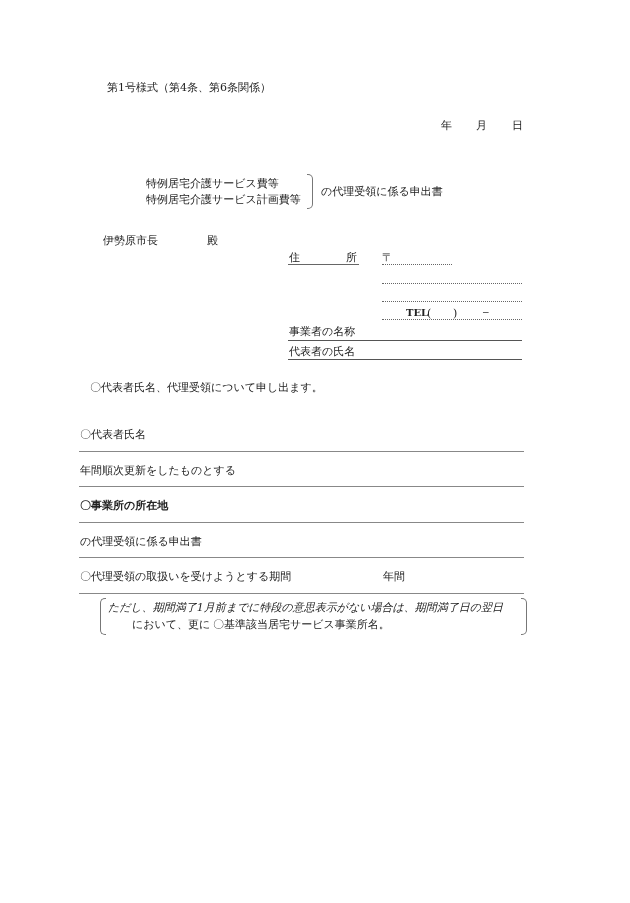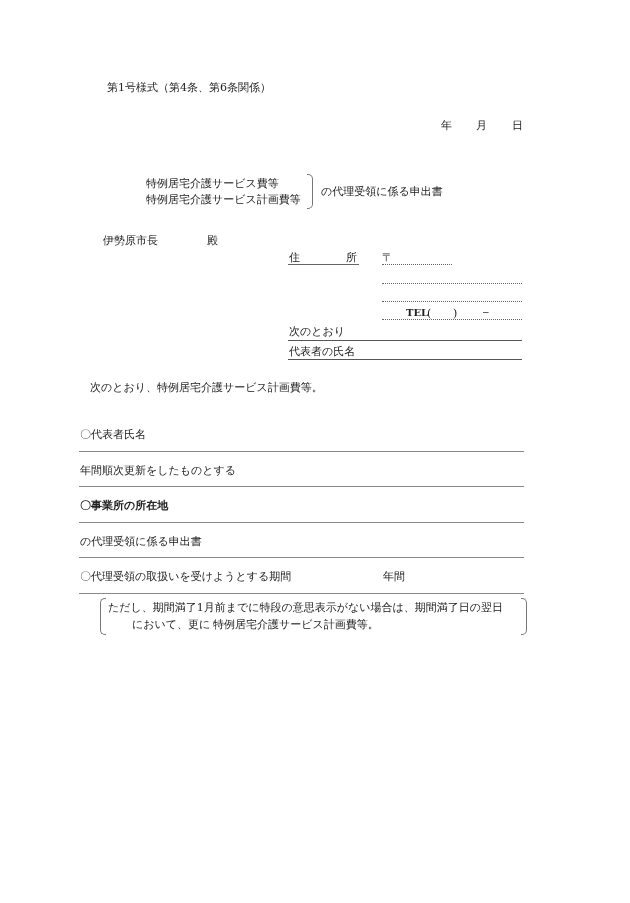--- a/index.html
+++ b/index.html
@@ -36,40 +36,40 @@
 <div class="abs" style="left:382px;top:252px;font-family:'DejaVu Sans',sans-serif;">〒</div>
 <div class="dotline" style="left:382px;top:264px;width:70px;"></div>
 <div class="dotline" style="left:382px;top:283px;width:140px;"></div>
 <div class="dotline" style="left:382px;top:301px;width:140px;"></div>
 <div class="abs" style="left:406px;top:308px;font-size:10px;font-weight:bold;">TEL</div>
 <div class="abs" style="left:427px;top:308px;">(</div>
 <div class="abs" style="left:453px;top:308px;">)</div>
 <div class="abs" style="left:482px;top:308px;font-size:9px;">−</div>
 <div class="dotline" style="left:382px;top:319px;width:140px;"></div>
 
-<div class="abs" style="left:289px;top:326px;">次のとおり</div>
+<div class="abs" style="left:289px;top:326px;">事業者の名称</div>
 <div class="hline" style="left:288px;top:340px;width:234px;"></div>
 <div class="abs" style="left:289px;top:346px;">代表者の氏名</div>
 <div class="hline" style="left:288px;top:359px;width:234px;"></div>
 
-<div class="abs" style="left:90px;top:382px;">次のとおり、特例居宅介護サービス計画費等。</div>
+<div class="abs" style="left:90px;top:382px;">〇代表者氏名、代理受領について申し出ます。</div>
 
 <div class="abs" style="left:80px;top:429px;">〇代表者氏名</div>
 <div class="hline" style="left:79px;top:451px;width:445px;border-color:#888;"></div>
 
 <div class="abs" style="left:80px;top:465px;">年間順次更新をしたものとする</div>
 <div class="hline" style="left:79px;top:486px;width:445px;border-color:#888;"></div>
 
 <div class="abs" style="left:80px;top:500px;font-weight:bold;">〇事業所の所在地</div>
 <div class="hline" style="left:79px;top:522px;width:445px;border-color:#888;"></div>
 
 <div class="abs" style="left:80px;top:536px;">の代理受領に係る申出書</div>
 <div class="hline" style="left:79px;top:557px;width:445px;border-color:#888;"></div>
 
 <div class="abs" style="left:80px;top:571px;">〇代理受領の取扱いを受けようとする期間</div>
 <div class="abs" style="left:364px;top:571px;margin-left:19px;">年間</div>
 <div class="hline" style="left:79px;top:593px;width:445px;border-color:#888;"></div>
 
 <div class="bracket-l" style="left:100px;top:598px;width:5px;height:35px;"></div>
-<div class="abs" style="left:108px;top:602px;">ただし、期間満了1月前までに特段の意思表示がない場合は、期間満了日の翌日</div>
+<div class="abs" style="left:108px;top:602px;font-style:italic;">ただし、期間満了1月前までに特段の意思表示がない場合は、期間満了日の翌日</div>
 <div class="abs" style="left:108px;top:619px;margin-left:24px;">において、更に</div>
-<div class="abs" style="left:213px;top:619px;">特例居宅介護サービス計画費等。</div>
+<div class="abs" style="left:213px;top:619px;">〇基準該当居宅サービス事業所名。</div>
 <div class="bracket-r" style="left:521px;top:598px;width:5px;height:35px;"></div>
 
 </body></html>

